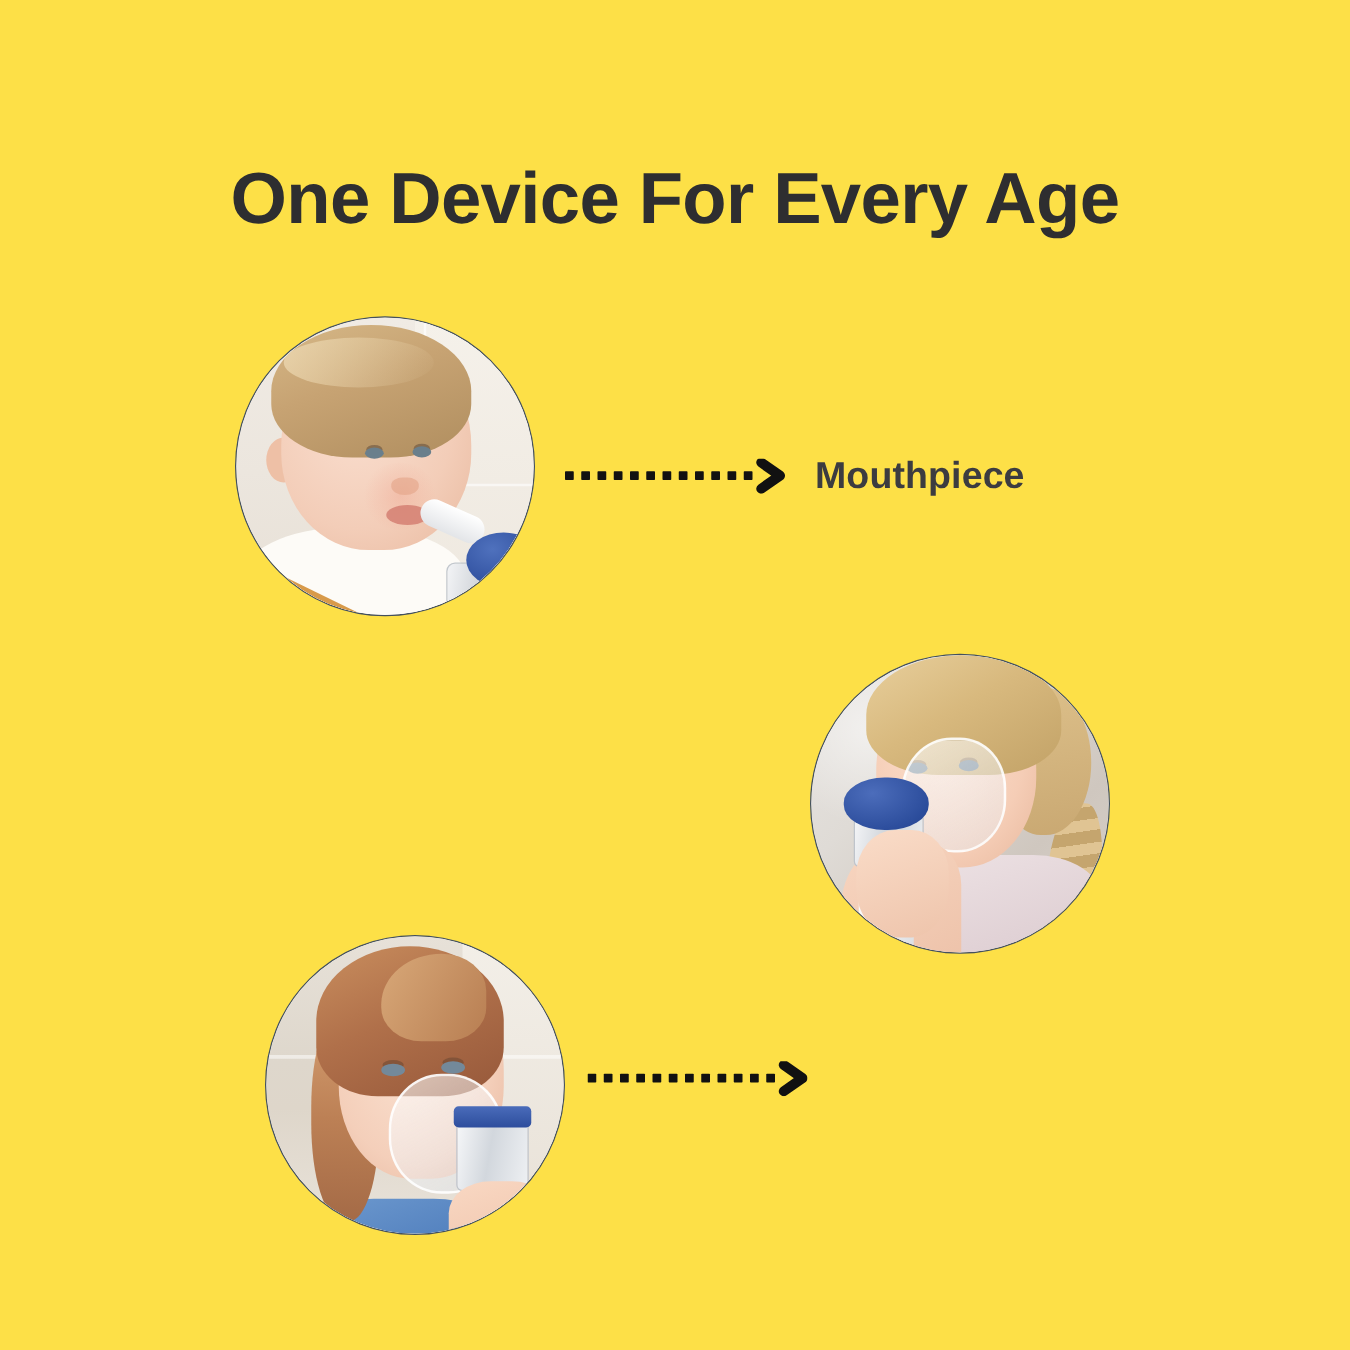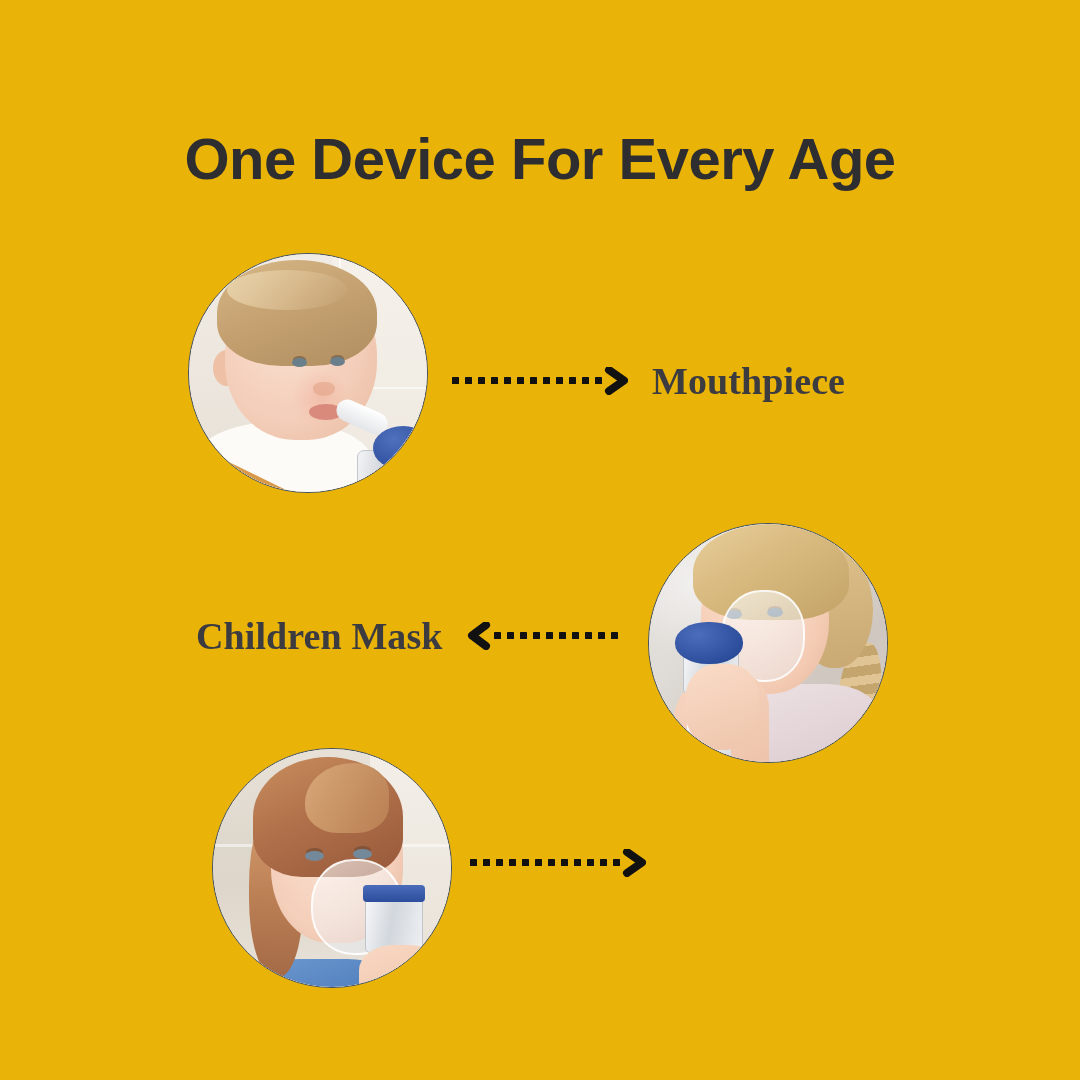--- a/index.html
+++ b/index.html
@@ -308,38 +308,38 @@
     position: absolute;
     display: flex;
     align-items: center;
     height: 46px;
   }
   #row-mouthpiece { left: 452px; top: 358px; }
   #row-children   { left: 196px; top: 613px; }
   #row-adult      { left: 470px; top: 840px; }
 
   .conn-label {
-    font-family: Liberation Serif, serif;
-    font-size: 38px;
+    font-family: Liberation Sans, sans-serif;
+    font-size: 30px;
     font-weight: 700;
     color: #3c3c40;
     letter-spacing: 0.1px;
     white-space: nowrap;
     text-align: right;
   }
 
   .arrow-svg { display:block; }
 
   .gap-r { width: 24px; height:1px; }
   .gap-l { width: 24px; height:1px; }
 </style>
 </head>
 <body style="background: rgb(251, 253, 253);">
 
-<div id="page" style="background: #eab308;">
+<div id="page" style="background: #fde047;">
 
   <h1 class="page-title" style="color: rgb(46, 46, 48);">One Device For Every Age</h1>
 
   <div class="photo-circle" id="circle-baby" style="border-color: rgb(67, 80, 94);">
     <div class="photo-inner">
       <div class="sc">
         <div class="baby-bg"></div>
         <div class="baby-wall-panel"></div>
         <div class="baby-wall-line-v"></div>
         <div class="baby-wall-line-h"></div>
@@ -384,41 +384,20 @@
           <rect x="130" y="10" width="7" height="7" rx="0.6"></rect>
           <rect x="143" y="10" width="7" height="7" rx="0.6"></rect>
         </g>
         <path d="M157 3 L172 13.5 L157 24" fill="none" stroke="#111111" stroke-width="8" stroke-linecap="round" stroke-linejoin="round"></path>
       </svg>
     </span>
     <span class="gap-r"></span>
     <span class="conn-label" style="color: rgb(60, 60, 64);">Mouthpiece</span>
   </div>
 
-  <div class="connector-row" id="row-children">
-    <span class="conn-label" style="color: rgb(60, 60, 64);">Children Mask</span>
-    <span class="gap-l"></span>
-    <span>
-      <svg class="arrow-svg" width="152" height="28" viewBox="0 0 152 28" aria-hidden="true">
-        <path d="M19 3 L5 13.5 L19 24" fill="none" stroke="#111111" stroke-width="8" stroke-linecap="round" stroke-linejoin="round"></path>
-        <g fill="#111111">
-          <rect x="27" y="10" width="7" height="7" rx="0.6"></rect>
-          <rect x="40" y="10" width="7" height="7" rx="0.6"></rect>
-          <rect x="53" y="10" width="7" height="7" rx="0.6"></rect>
-          <rect x="66" y="10" width="7" height="7" rx="0.6"></rect>
-          <rect x="79" y="10" width="7" height="7" rx="0.6"></rect>
-          <rect x="92" y="10" width="7" height="7" rx="0.6"></rect>
-          <rect x="105" y="10" width="7" height="7" rx="0.6"></rect>
-          <rect x="118" y="10" width="7" height="7" rx="0.6"></rect>
-          <rect x="131" y="10" width="7" height="7" rx="0.6"></rect>
-          <rect x="144" y="10" width="7" height="7" rx="0.6"></rect>
-        </g>
-      </svg>
-    </span>
-  </div>
 
   <div class="photo-circle" id="circle-child" style="border-color: rgb(67, 80, 94);">
     <div class="photo-inner">
       <div class="sc">
         <div class="child-bg"></div>
         <div class="child-bg-blur"></div>
 
         <div class="child-braid"></div>
         <div class="child-hair-back"></div>
         <div class="child-body"></div>

